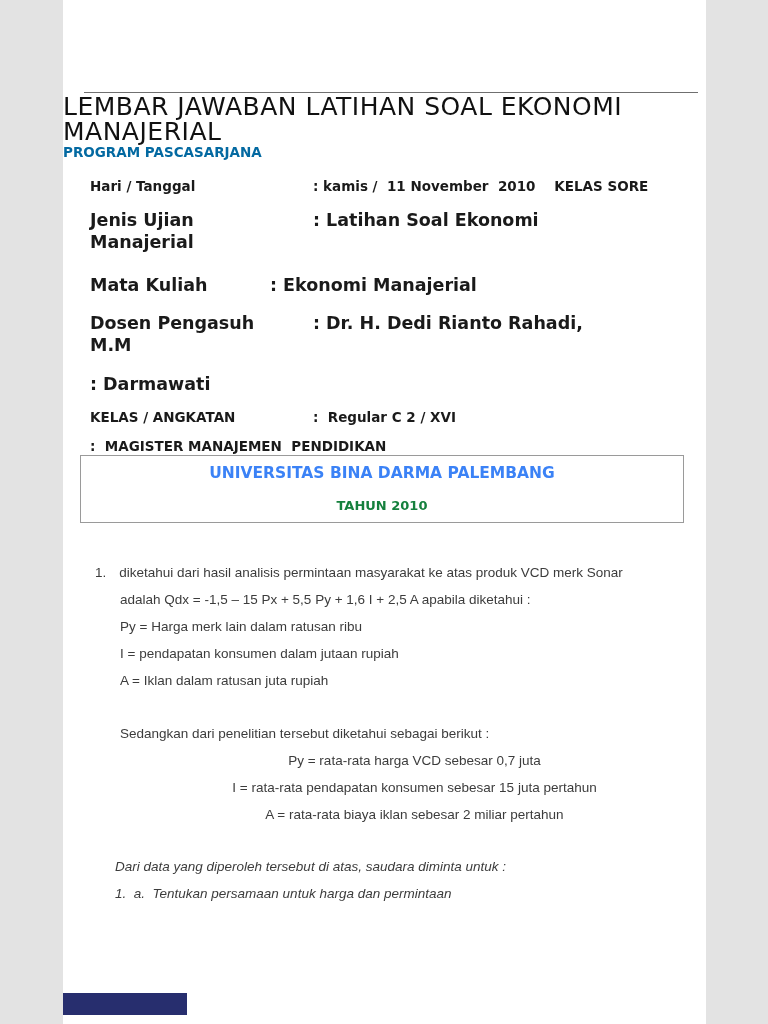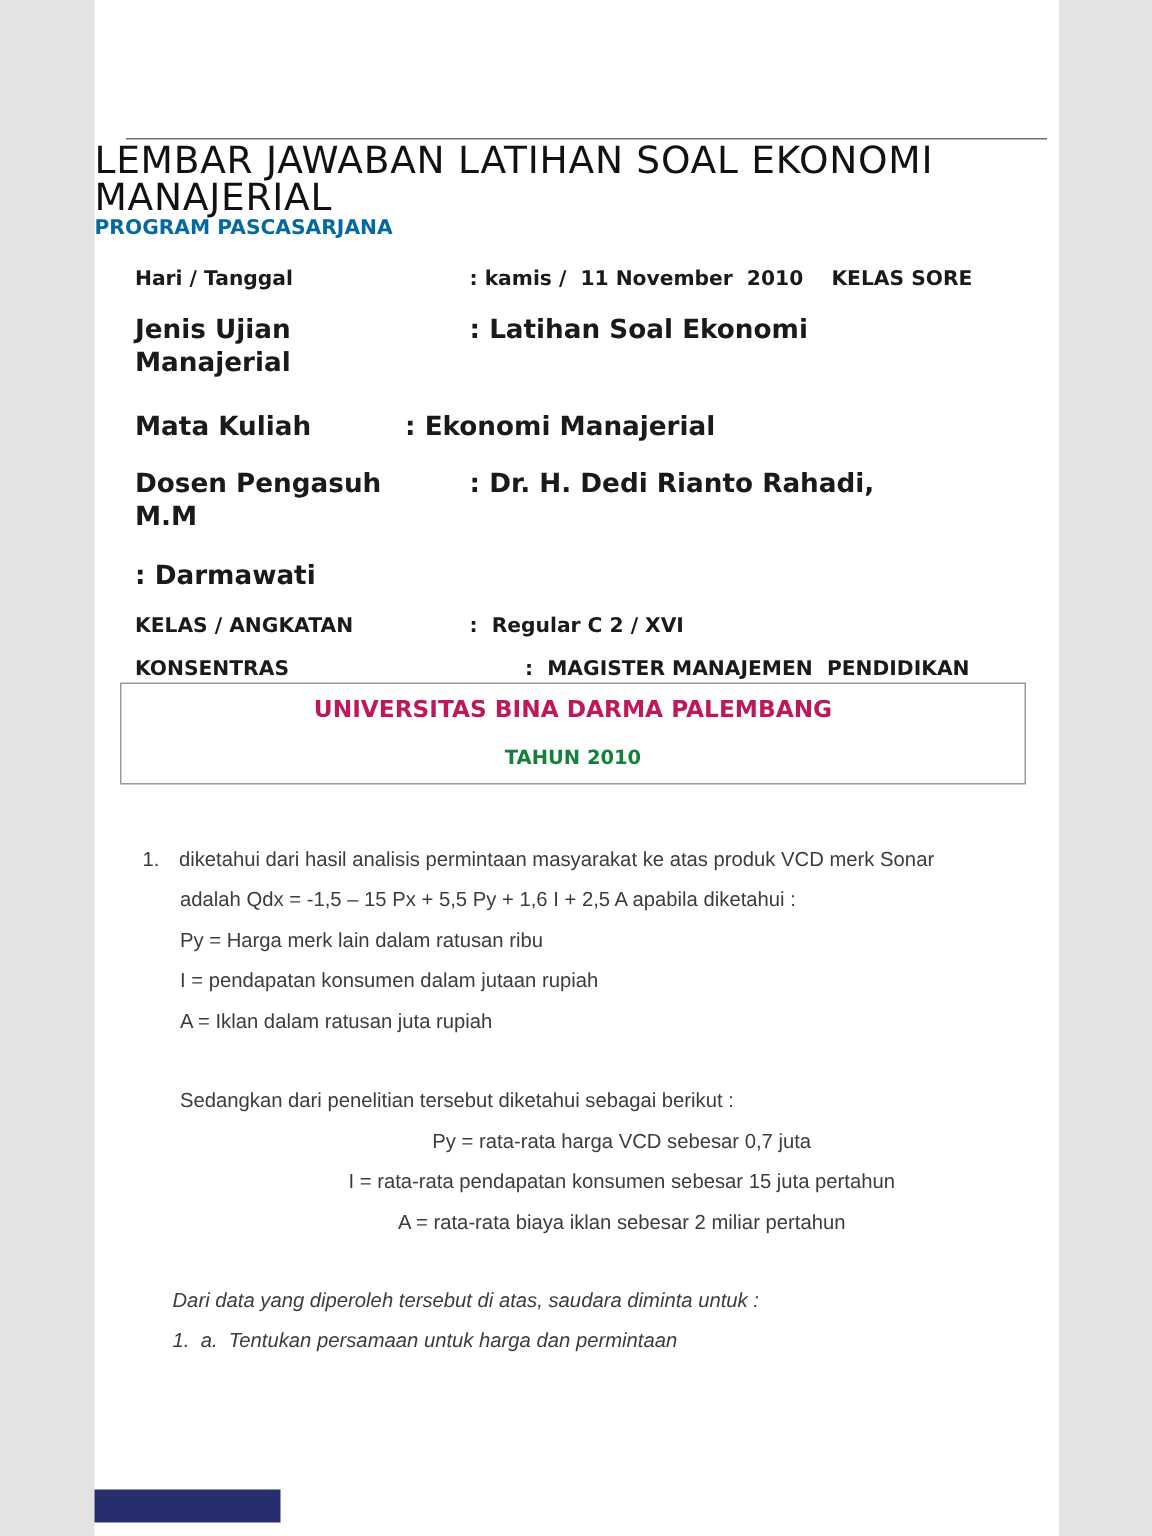--- a/index.html
+++ b/index.html
@@ -41,21 +41,21 @@
   .mt-f2{margin-top:21px;}
   .mt-f3{margin-top:16px;}
   .mt-f4{margin-top:17px;}
   .mt-f5{margin-top:13px;}
   .mt-f6{margin-top:11px;}
   .uni-box{
     margin-left:17px;width:604px;box-sizing:border-box;
     border:1px solid #9a9a9a;text-align:center;
     padding:8px 0 8px 0;
   }
-  .uni-name{font-weight:bold;font-size:15.5px;line-height:19px;color:#be185d;}
+  .uni-name{font-weight:bold;font-size:15.5px;line-height:19px;color:#3b82f6;}
   .uni-year{font-weight:bold;font-size:13px;line-height:17px;margin-top:14px;color:#15803d;}
   .body-text{
     padding-left:27px;padding-right:14px;margin-top:36px;
     font-family:"Liberation Sans",sans-serif;
     font-size:13.5px;line-height:27px;color:#3c3c3c;
   }
   .q-first{display:flex;}
   .q-num{flex:0 0 auto;padding-left:5px;margin-right:13px;}
   .ind-30{margin-left:30px;}
   .ind-47{margin-left:47px;text-align:center;}
@@ -108,21 +108,20 @@
     <div class="frow sz-l mt-f4">
       <span class="fvalue">: Darmawati</span>
     </div>
 
     <div class="frow sz-s mt-f5">
       <span class="flabel lw-a">KELAS / ANGKATAN</span>
       <span class="fvalue">:  Regular C 2 / XVI</span>
     </div>
 
     <div class="frow sz-s mt-f6">
-      <span class="flabel lw-d">KONSENTRAS</span>
       <span class="fvalue">:  MAGISTER MANAJEMEN  PENDIDIKAN</span>
     </div>
 
   </div>
 
   <div class="uni-box">
     <div class="uni-name">UNIVERSITAS BINA DARMA PALEMBANG</div>
     <div class="uni-year">TAHUN 2010</div>
   </div>
 

